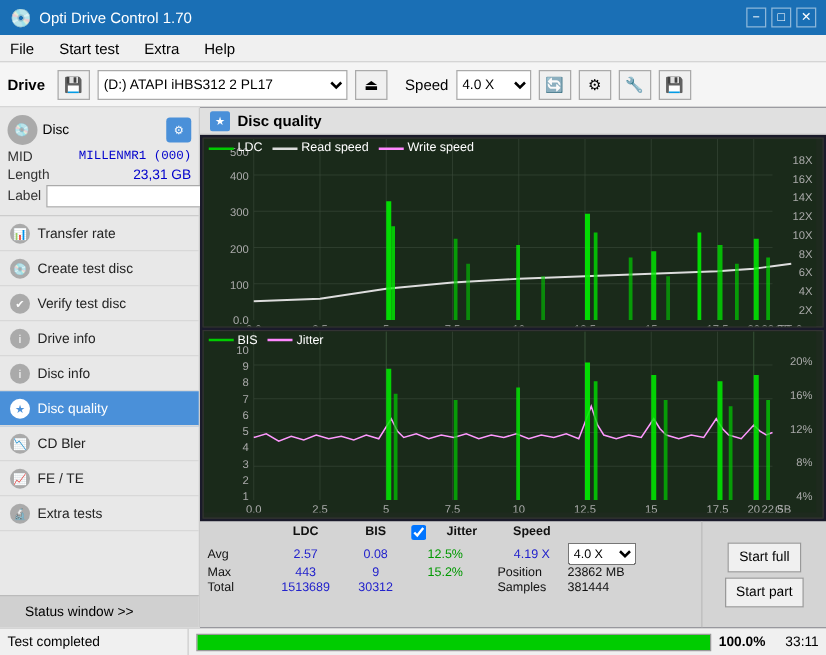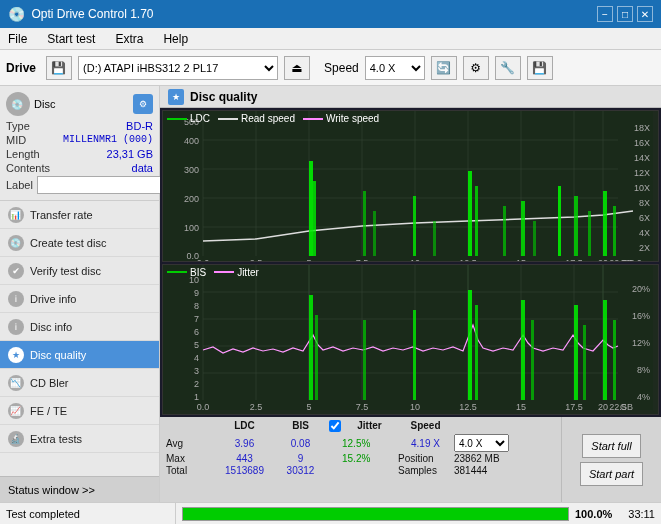--- a/index.html
+++ b/index.html
@@ -55,25 +55,25 @@
 
     
     .charts-area { flex: 1; display: flex; flex-direction: column; background: #1a1a2a; padding: 2px; gap: 2px; }
     .chart-container { flex: 1; background: #1e2a1e; position: relative; border: 1px solid #333; }
     .chart-inner { width: 100%; height: 100%; position: relative; overflow: hidden; }
 
     
     .chart-legend { position: absolute; top: 2px; left: 4px; display: flex; gap: 8px; z-index: 10; font-size: 10px; }
     .legend-item { display: flex; align-items: center; gap: 3px; color: white; }
     .legend-color { width: 20px; height: 2px; }
-    .start-btn { height: 24px; padding: 0 8px; font-size: 11px; border: 1px solid #999; background: #f0f0f0; cursor: pointer; white-space: nowrap; font-style: italic; }
+    .start-btn { height: 24px; padding: 0 8px; font-size: 11px; border: 1px solid #999; background: #f0f0f0; cursor: pointer; white-space: nowrap; }
 
     
     .statusbar { height: 22px; background: #f0f0f0; border-top: 1px solid #ccc; display: flex; align-items: center; gap: 0; }
-    .status-left { width: 176px; padding: 0 6px; font-size: 11px; border-right: 1px solid #ccc; height: 100%; display: flex; align-items: center; }
+    .status-left { width: 151px; padding: 0 6px; font-size: 11px; border-right: 1px solid #ccc; height: 100%; display: flex; align-items: center; }
     .status-progress-container { flex: 1; padding: 0 6px; height: 100%; display: flex; align-items: center; gap: 6px; }
     .progress-bar-outer { flex: 1; height: 14px; background: #c0c0c0; border: 1px solid #999; }
     .progress-bar-inner { height: 100%; background: #00cc00; }
     .status-pct { font-size: 11px; min-width: 40px; font-weight: bold; }
     .status-time { font-size: 11px; min-width: 40px; text-align: right; padding-right: 6px; }
 
     
     svg { position: absolute; top: 0; left: 0; }
 
     
@@ -133,34 +133,26 @@
 
     <div class="disc-info-panel">
       <div class="disc-header">
         <div class="disc-header-icon">💿</div>
         <span style="font-weight:normal;font-size:11px;">Disc</span>
         <div style="margin-left:auto;width:20px;height:20px;background:#4a90d9;border-radius:3px;display:flex;align-items:center;justify-content:center;cursor:pointer;">
           <span style="color:white;font-size:9px;">⚙</span>
         </div>
       </div>
       <div class="disc-row">
-        <span class="disc-row-label">Type</span>
-        <span class="disc-row-value">BD-R</span>
-      </div>
-      <div class="disc-row">
         <span class="disc-row-label">MID</span>
         <span class="disc-row-value" style="font-size:10px;font-family:Liberation Mono, monospace;">MILLENMR1 (000)</span>
       </div>
       <div class="disc-row">
         <span class="disc-row-label">Length</span>
         <span class="disc-row-value">23,31 GB</span>
-      </div>
-      <div class="disc-row">
-        <span class="disc-row-label">Contents</span>
-        <span class="disc-row-value">data</span>
       </div>
       <div class="label-row">
         <span class="disc-row-label">Label</span>
         <input class="label-input" type="text" style="">
         <button style="width:18px;height:18px;font-size:10px;cursor:pointer;border:1px solid #aaa;background:#f0f0f0;">✏</button>
       </div>
     </div>
 
     <div class="nav-items">
       <div class="nav-item">
@@ -194,21 +186,21 @@
       <div class="nav-item">
         <div class="nav-item-icon nav-icon-gray">📈</div>
         <span>FE / TE</span>
       </div>
       <div class="nav-item">
         <div class="nav-item-icon nav-icon-gray">🔬</div>
         <span>Extra tests</span>
       </div>
     </div>
 
-    <div style="height:26px;background:#d0d0d0;border-top:1px solid #bbb;display:flex;align-items:center;padding:0 8px;cursor:pointer;font-size:11px;">
+    <div style="height:26px;background:#d0d0d0;border-top:1px solid #bbb;display:flex;align-items:center;padding:0 20px;cursor:pointer;font-size:11px;">
       <span>Status window &gt;&gt;</span>
     </div>
   </div>
 
   <div class="content">
 
     <div class="dq-header">
       <div class="dq-icon">★</div>
       <span class="dq-title">Disc quality</span>
     </div>
@@ -391,21 +383,21 @@
           <span style="display:flex;align-items:center;justify-content:center;">
             <input type="checkbox" checked="" style="width: 12px; height: 12px;">
           </span>
           <span class="col-header">Jitter</span>
           <span class="col-header">Speed</span>
           <span></span>
         </div>
 
         <div class="stats-grid" style="margin-bottom:1px;">
           <span class="col-plain">Avg</span>
-          <span class="col-blue">3.96</span>
+          <span class="col-blue">2.57</span>
           <span class="col-blue">0.08</span>
           <span></span>
           <span class="col-green">12.5%</span>
           <span class="col-blue" style="font-size:10px;">4.19 X</span>
           <span>
             <select class="speed-combo-select" style="width:55px;height:18px;font-size:10px;"><option>4.0 X</option></select>
           </span>
         </div>
 
         <div class="stats-grid" style="margin-bottom:1px;">

